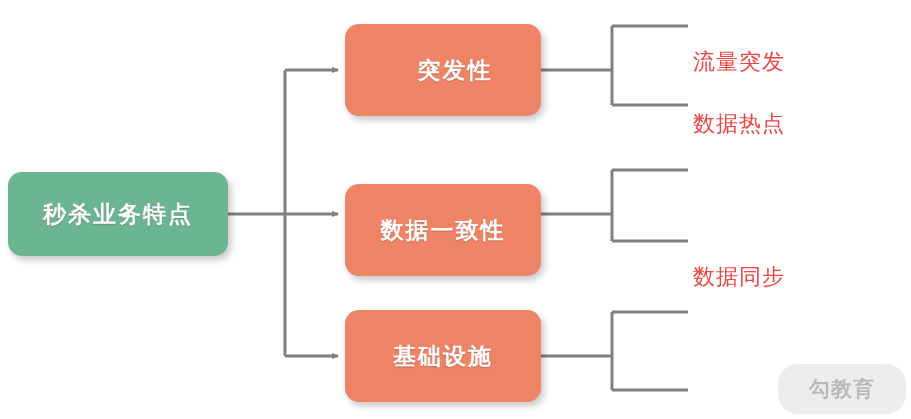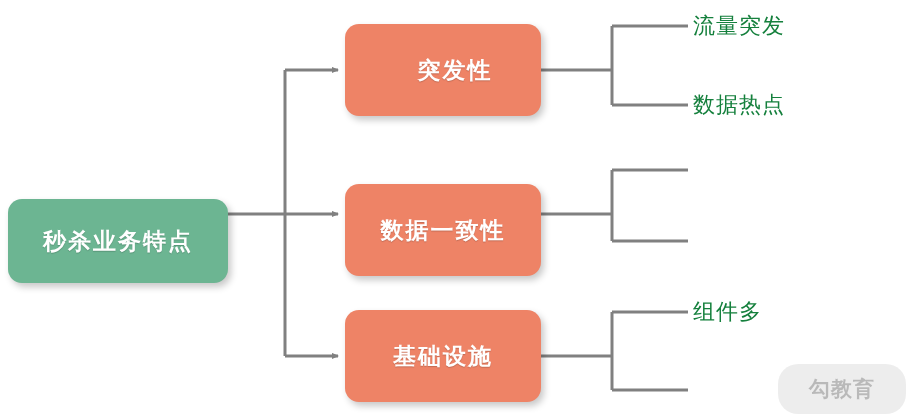--- a/index.html
+++ b/index.html
@@ -39,44 +39,44 @@
     box-shadow: 3px 4px 7px rgba(0,0,0,0.22);
     white-space: nowrap;
   }
   .node-root {
     left: 8px;
     top: 172px;
     width: 220px;
     height: 84px;
     background: #6cb592;
     font-size: 23px;
-    margin-top: 27px;
   }
   .node-branch {
     left: 345px;
     width: 196px;
     height: 92px;
     background: #ee8366;
     font-size: 23px;
   }
   #branch-0 { top: 24px; padding-left: 24px; }
   #branch-1 { top: 184px; }
   #branch-2 { top: 310px; }
 
   .leaf-label {
     position: absolute;
     left: 693px;
     font-size: 22px;
-    color: #15803d;
+    color: #ef4444;
     white-space: nowrap;
     letter-spacing: 1px;
     transform: translateY(-50%);
+    margin-top: 36px;
   }
   #leaf-0-0 { top: 26px; }
-  #leaf-0-1 { top: 105px; }
+  #leaf-0-1 { top: 88px; }
   #leaf-1-0 { top: 170px; }
   #leaf-1-1 { top: 241px; }
   #leaf-2-0 { top: 312px; }
   #leaf-2-1 { top: 390px; }
 
   #watermark {
     position: absolute;
     left: 778px;
     top: 364px;
     width: 128px;
@@ -143,18 +143,18 @@
 
   <div class="node node-branch" id="branch-0">突发性</div>
 
   <div class="node node-branch" id="branch-1">数据一致性</div>
 
   <div class="node node-branch" id="branch-2">基础设施</div>
 
   <div class="leaf-label" id="leaf-0-0">流量突发</div>
   <div class="leaf-label" id="leaf-0-1">数据热点</div>
 
+  <div class="leaf-label" id="leaf-1-1">数据同步</div>
 
-  <div class="leaf-label" id="leaf-2-0">组件多</div>
 
   <div id="watermark">勾教育</div>
 
 </div>
 
 </body></html>

